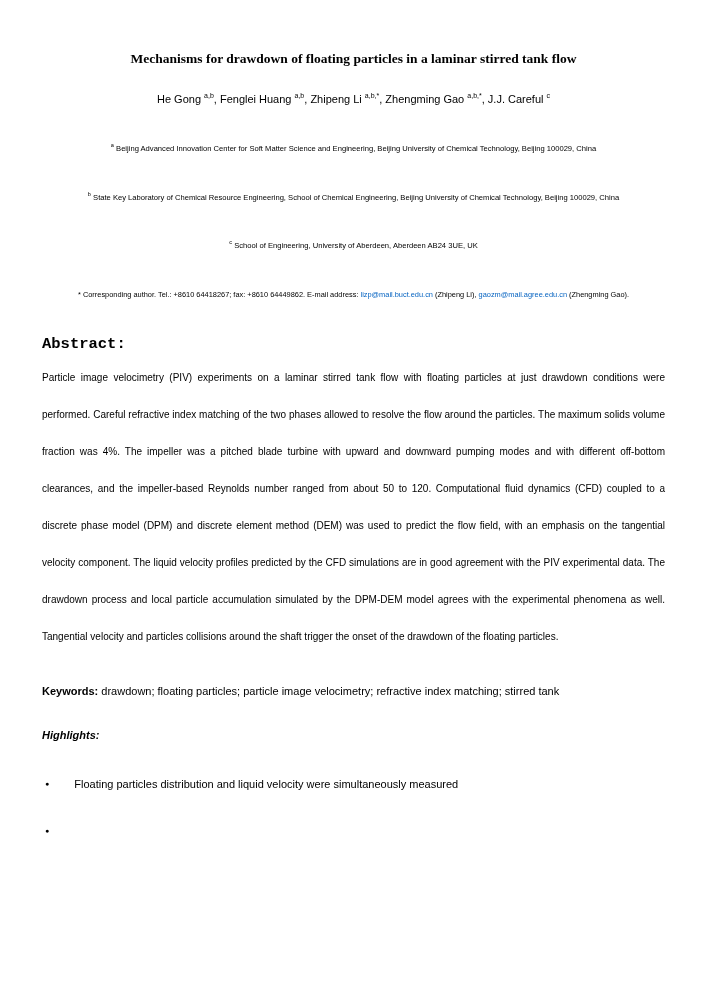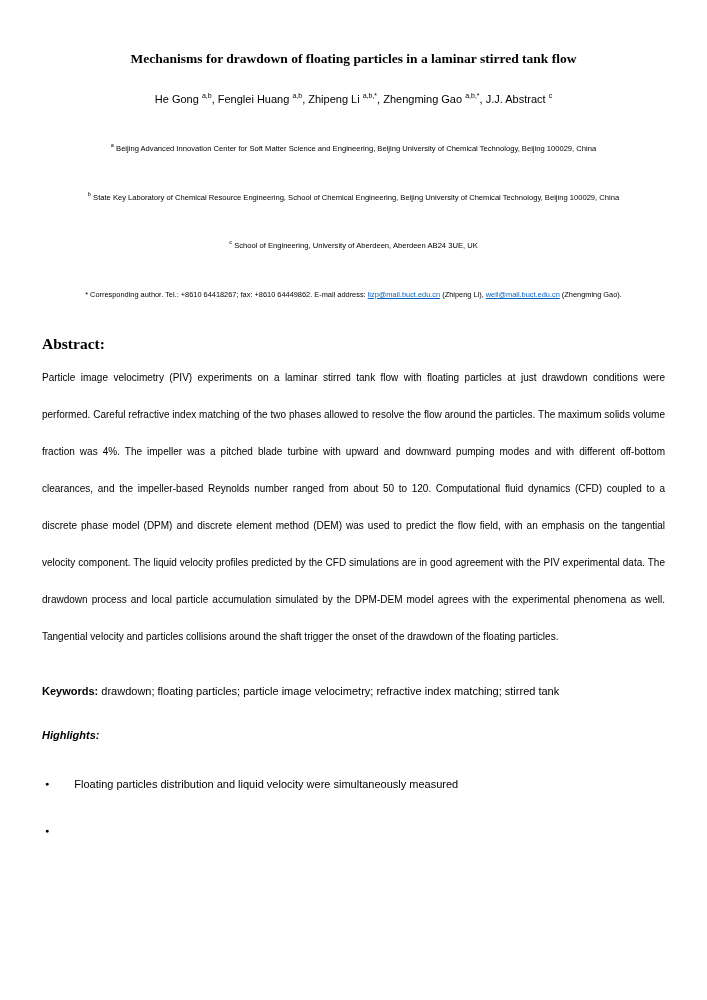--- a/index.html
+++ b/index.html
@@ -44,26 +44,25 @@
       font-size: 5.6px;
       vertical-align: super;
     }
     .corresponding {
       margin-top: 40px;
       font-size: 7.4px;
       text-align: center;
     }
     .email-link {
       color: #0563c1;
-      text-decoration: underline;
       cursor: pointer;
     }
     .abstract-heading {
       margin-top: 36px;
-      font-family: Liberation Serif, serif;
+      font-family: Liberation Mono, monospace;
       font-size: 15.5px;
       font-weight: bold;
     }
     .abstract-body {
       margin-top: 6px;
       font-size: 10px;
       line-height: 37px;
       text-align: justify;
     }
     .keywords {
@@ -99,29 +98,29 @@
       font-size: 8.5px;
     }
   </style>
 </head>
 <body>
 
 <div class="page">
 
   <h1 class="title">Mechanisms for drawdown of floating particles in a laminar stirred tank flow</h1>
 
-  <p class="authors"><span>He Gong </span><sup>a,b</sup><span>, </span><span>Fenglei Huang </span><sup>a,b</sup><span>, </span><span>Zhipeng Li </span><sup>a,b,*</sup><span>, </span><span>Zhengming Gao </span><sup>a,b,*</sup><span>, </span><span>J.J. Abstract </span><sup>c</sup></p>
+  <p class="authors"><span>He Gong </span><sup>a,b</sup><span>, </span><span>Fenglei Huang </span><sup>a,b</sup><span>, </span><span>Zhipeng Li </span><sup>a,b,*</sup><span>, </span><span>Zhengming Gao </span><sup>a,b,*</sup><span>, </span><span>J.J. Careful </span><sup>c</sup></p>
 
   <p class="affil"><sup>a</sup><span> Beijing Advanced Innovation Center for Soft Matter Science and Engineering, Beijing University of Chemical Technology, Beijing 100029, China</span></p>
 
   <p class="affil"><sup>b</sup><span> State Key Laboratory of Chemical Resource Engineering, School of Chemical Engineering, Beijing University of Chemical Technology, Beijing 100029, China</span></p>
 
   <p class="affil"><sup>c</sup><span> School of Engineering, University of Aberdeen, Aberdeen AB24 3UE, UK</span></p>
 
-  <p class="corresponding"><span>* Corresponding author. Tel.: +8610 64418267; fax: +8610 64449862. E-mail address: </span><a class="email-link">lizp@mail.buct.edu.cn</a><span> (Zhipeng Li), </span><a class="email-link">well@mail.buct.edu.cn</a><span> (Zhengming Gao).</span></p>
+  <p class="corresponding"><span>* Corresponding author. Tel.: +8610 64418267; fax: +8610 64449862. E-mail address: </span><a class="email-link">lizp@mail.buct.edu.cn</a><span> (Zhipeng Li), </span><a class="email-link">gaozm@mail.agree.edu.cn</a><span> (Zhengming Gao).</span></p>
 
   <h2 class="abstract-heading">Abstract:</h2>
 
   <p class="abstract-body">Particle image velocimetry (PIV) experiments on a laminar stirred tank flow with floating particles at just drawdown conditions were performed. Careful refractive index matching of the two phases allowed to resolve the flow around the particles. The maximum solids volume fraction was 4%. The impeller was a pitched blade turbine with upward and downward pumping modes and with different off-bottom clearances, and the impeller-based Reynolds number ranged from about 50 to 120. Computational fluid dynamics (CFD) coupled to a discrete phase model (DPM) and discrete element method (DEM) was used to predict the flow field, with an emphasis on the tangential velocity component. The liquid velocity profiles predicted by the CFD simulations are in good agreement with the PIV experimental data. The drawdown process and local particle accumulation simulated by the DPM-DEM model agrees with the experimental phenomena as well. Tangential velocity and particles collisions around the shaft trigger the onset of the drawdown of the floating particles.</p>
 
   <p class="keywords"><span class="keywords-label">Keywords:</span><span> drawdown; floating particles; particle image velocimetry; refractive index matching; stirred tank</span></p>
 
   <h3 class="highlights-heading">Highlights:</h3>
 
   <div class="highlight-item">

